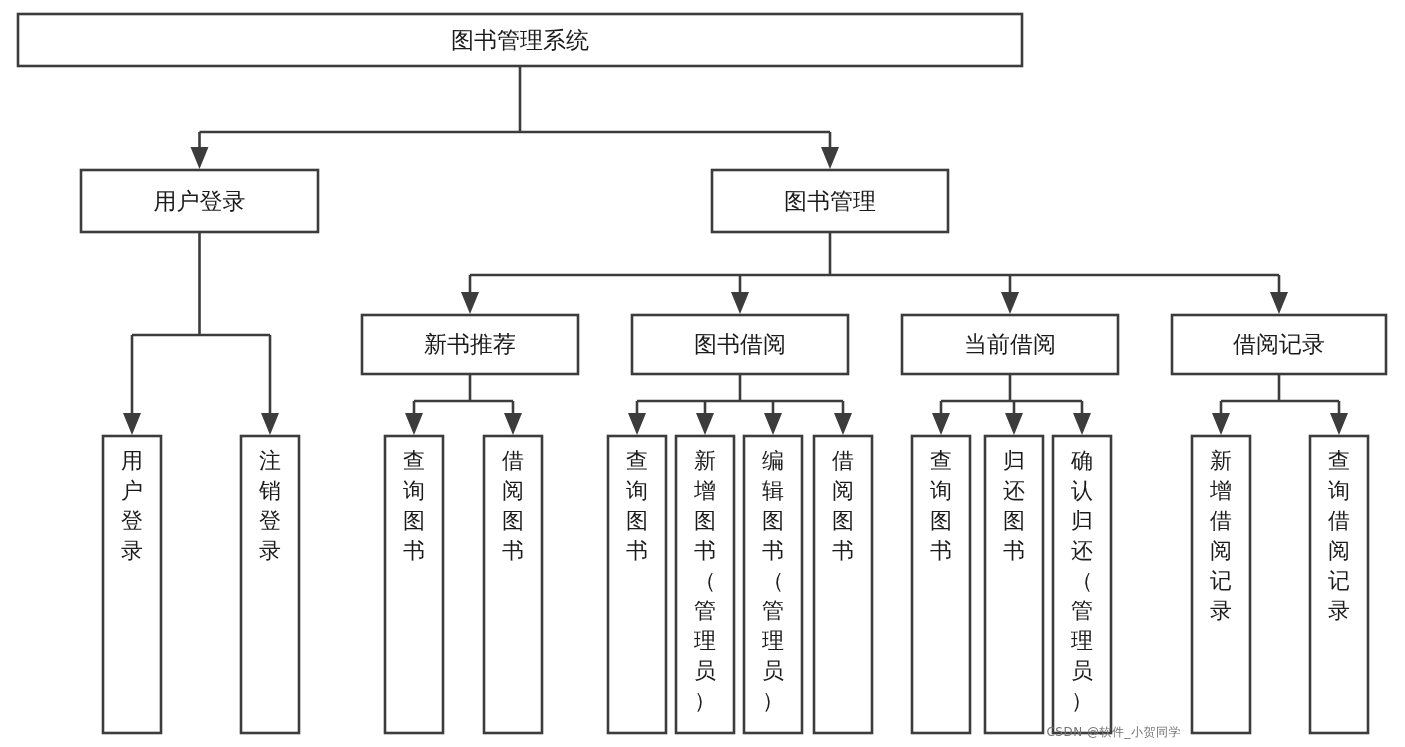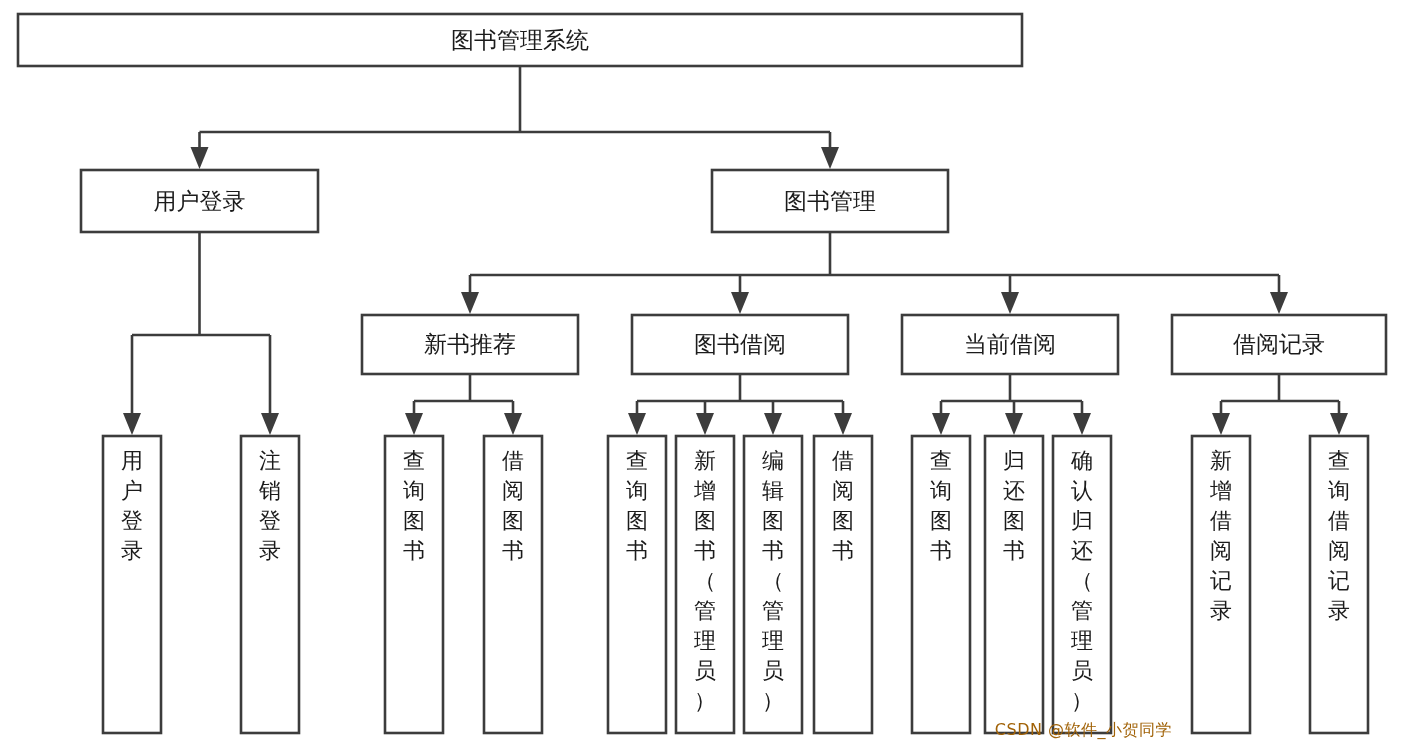--- a/index.html
+++ b/index.html
@@ -11,20 +11,21 @@
     width: 1405px;
     height: 747px;
     font-family: "DejaVu Sans", "Liberation Sans", sans-serif;
     overflow: hidden;
     position: relative;
   }
   #diagram-root {
     position: relative;
     width: 1182px;
     height: 747px;
+    padding-left: 9px;
   }
   svg.flow {
     position: absolute;
     top: 0;
     left: 0;
     width: 1405px;
     height: 747px;
     display: block;
   }
   .node-rect {
@@ -47,22 +48,22 @@
     stroke-linecap: butt;
   }
   .arrow-head {
     fill: #3c3c3c;
     stroke: none;
   }
   .watermark {
     position: absolute;
     right: 10px;
     bottom: 6px;
-    font-size: 16px;
-    color: #a16207;
+    font-size: 12px;
+    color: #737373;
     font-family: "DejaVu Sans", "Liberation Sans", sans-serif;
     white-space: nowrap;
     letter-spacing: 0.5px;
     user-select: none;
   }
 </style>
 </head>
 <body>
 
 <div id="diagram-root">

